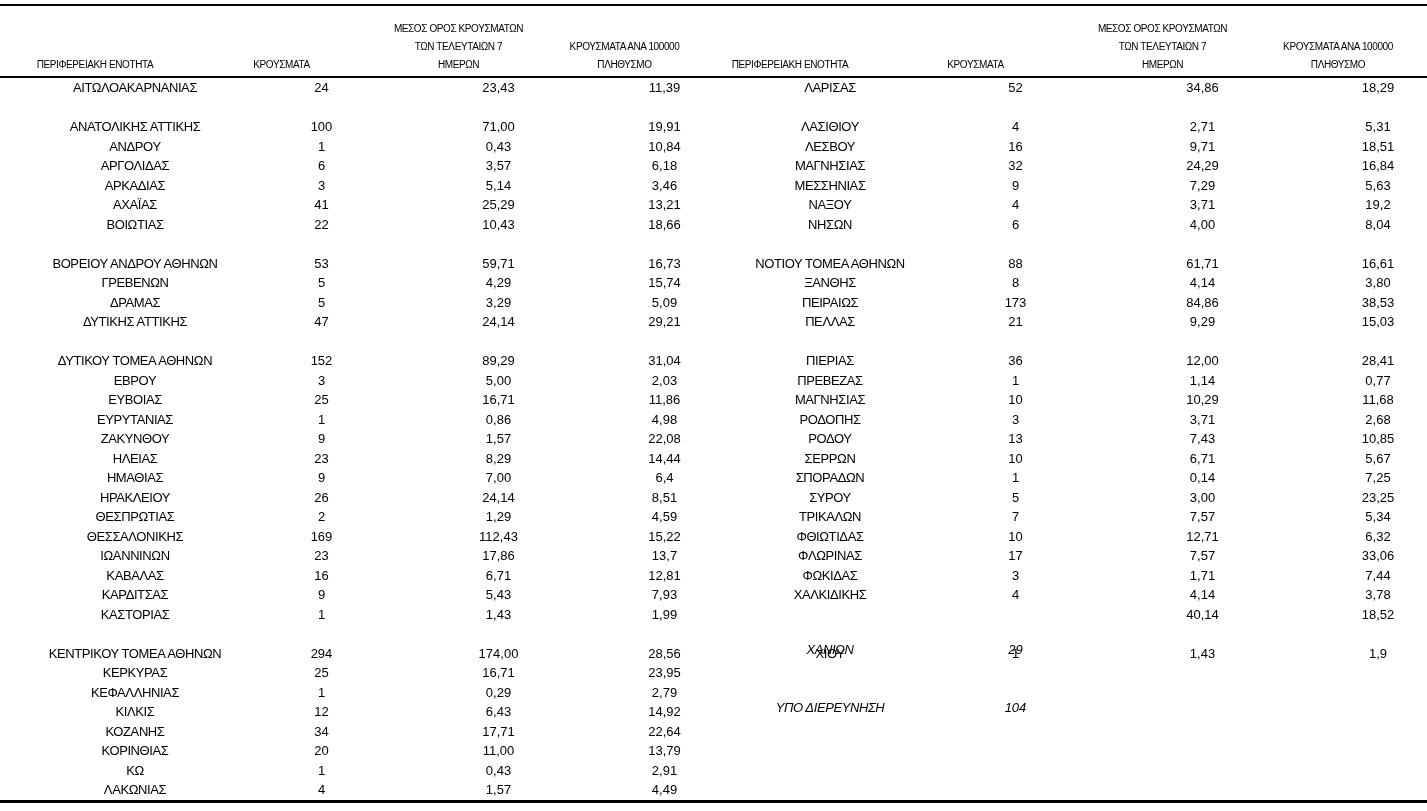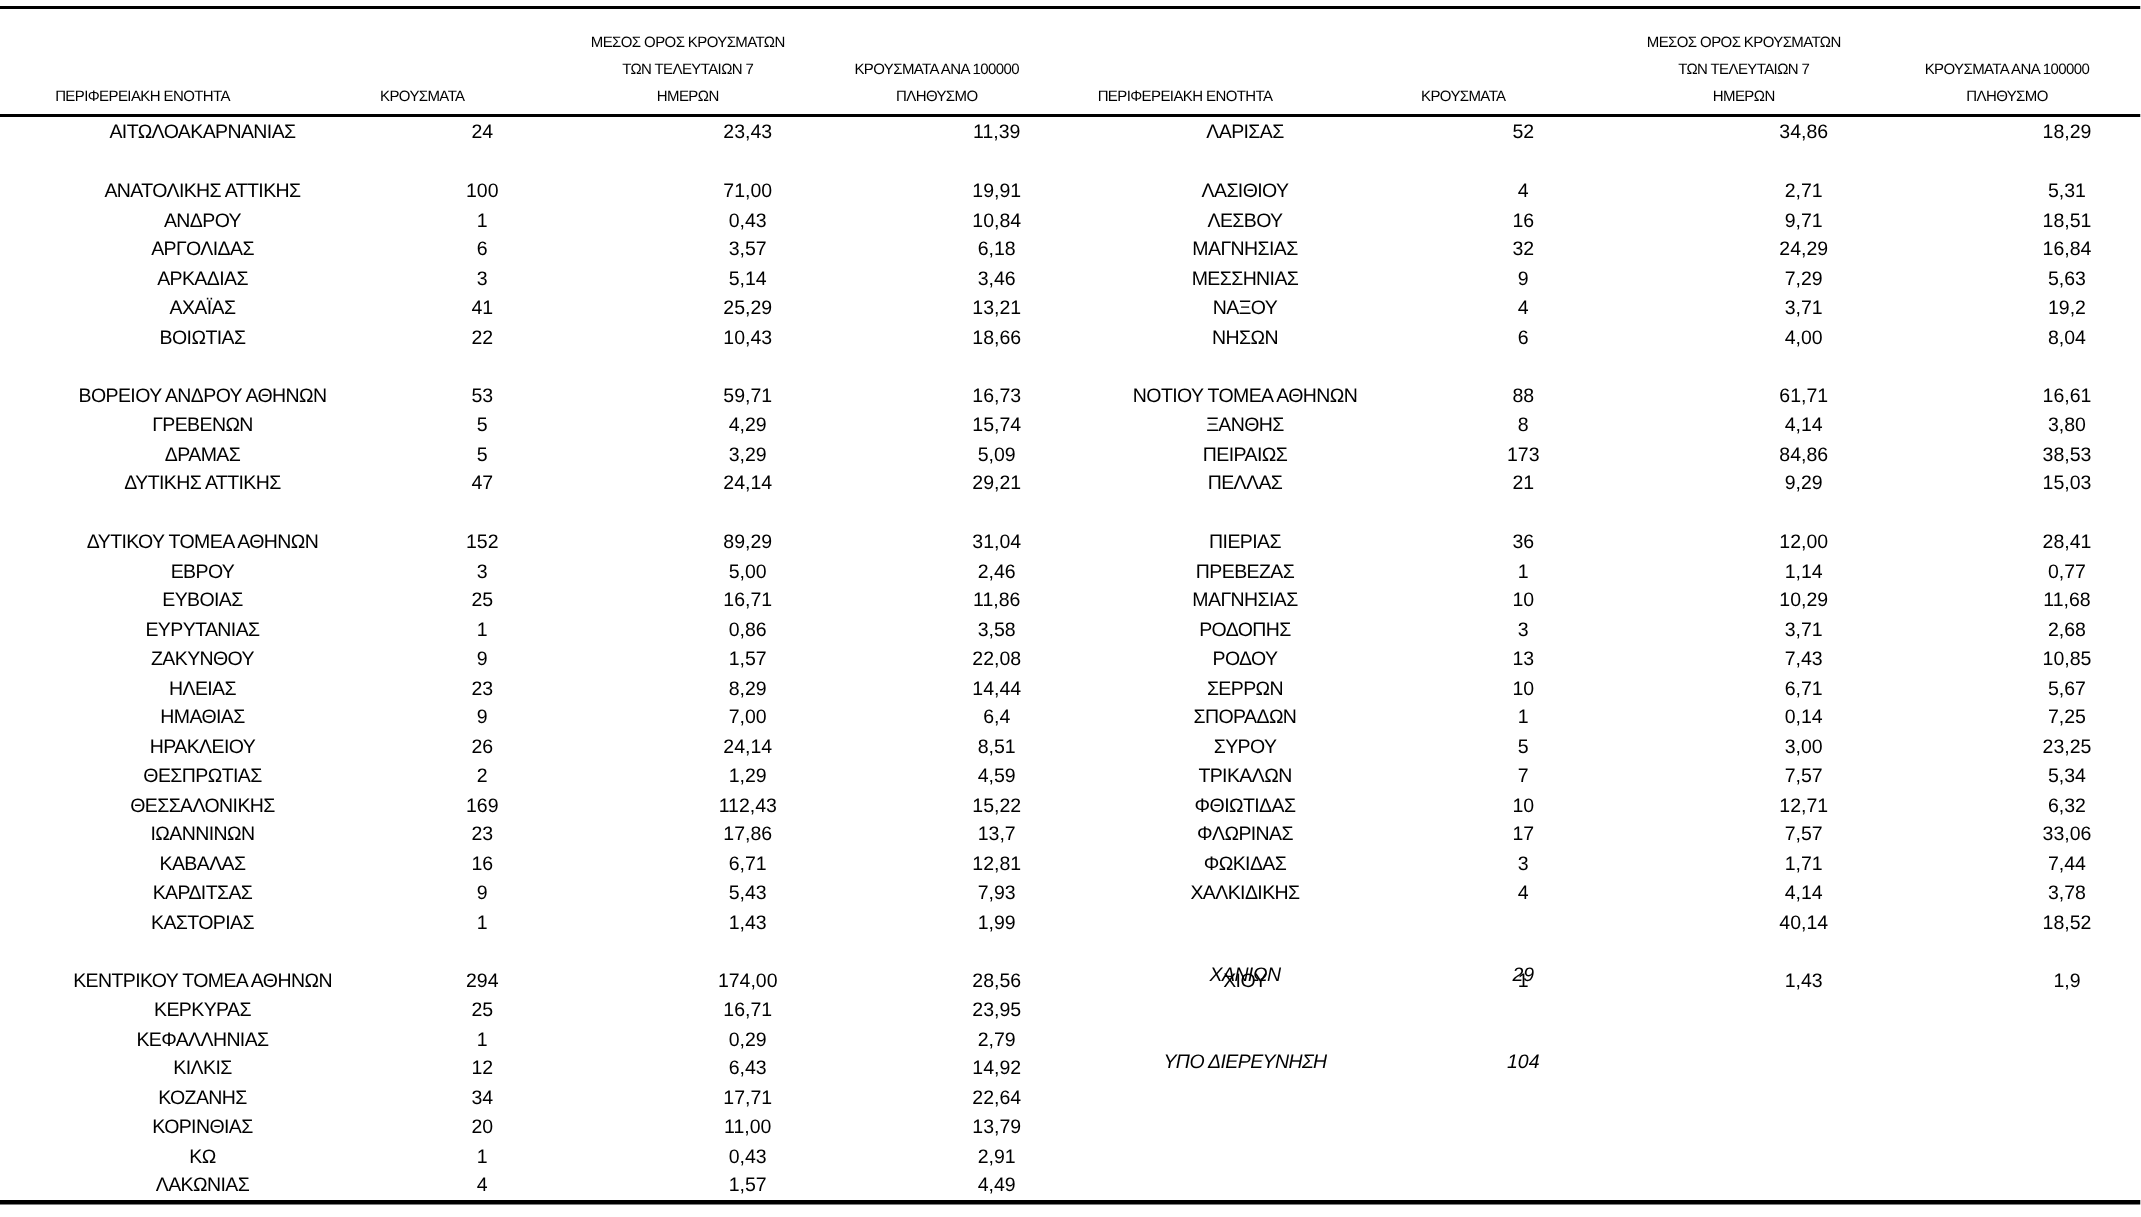--- a/index.html
+++ b/index.html
@@ -102,23 +102,23 @@
     <div class="trow"><div class="cell name">ΑΡΚΑΔΙΑΣ</div><div class="cell">3</div><div class="cell">5,14</div><div class="cell">3,46</div><div class="cell name">ΜΕΣΣΗΝΙΑΣ</div><div class="cell">9</div><div class="cell">7,29</div><div class="cell">5,63</div></div>
     <div class="trow"><div class="cell name">ΑΧΑΪΑΣ</div><div class="cell">41</div><div class="cell">25,29</div><div class="cell">13,21</div><div class="cell name">ΝΑΞΟΥ</div><div class="cell">4</div><div class="cell">3,71</div><div class="cell">19,2</div></div>
     <div class="trow"><div class="cell name">ΒΟΙΩΤΙΑΣ</div><div class="cell">22</div><div class="cell">10,43</div><div class="cell">18,66</div><div class="cell name">ΝΗΣΩΝ</div><div class="cell">6</div><div class="cell">4,00</div><div class="cell">8,04</div></div>
     <div class="trow"><div class="cell name"></div><div class="cell"></div><div class="cell"></div><div class="cell"></div><div class="cell name"></div><div class="cell"></div><div class="cell"></div><div class="cell"></div></div>
     <div class="trow"><div class="cell name">ΒΟΡΕΙΟΥ ΑΝΔΡΟΥ ΑΘΗΝΩΝ</div><div class="cell">53</div><div class="cell">59,71</div><div class="cell">16,73</div><div class="cell name">ΝΟΤΙΟΥ ΤΟΜΕΑ ΑΘΗΝΩΝ</div><div class="cell">88</div><div class="cell">61,71</div><div class="cell">16,61</div></div>
     <div class="trow"><div class="cell name">ΓΡΕΒΕΝΩΝ</div><div class="cell">5</div><div class="cell">4,29</div><div class="cell">15,74</div><div class="cell name">ΞΑΝΘΗΣ</div><div class="cell">8</div><div class="cell">4,14</div><div class="cell">3,80</div></div>
     <div class="trow"><div class="cell name">ΔΡΑΜΑΣ</div><div class="cell">5</div><div class="cell">3,29</div><div class="cell">5,09</div><div class="cell name">ΠΕΙΡΑΙΩΣ</div><div class="cell">173</div><div class="cell">84,86</div><div class="cell">38,53</div></div>
     <div class="trow"><div class="cell name">ΔΥΤΙΚΗΣ ΑΤΤΙΚΗΣ</div><div class="cell">47</div><div class="cell">24,14</div><div class="cell">29,21</div><div class="cell name">ΠΕΛΛΑΣ</div><div class="cell">21</div><div class="cell">9,29</div><div class="cell">15,03</div></div>
     <div class="trow"><div class="cell name"></div><div class="cell"></div><div class="cell"></div><div class="cell"></div><div class="cell name"></div><div class="cell"></div><div class="cell"></div><div class="cell"></div></div>
     <div class="trow"><div class="cell name">ΔΥΤΙΚΟΥ ΤΟΜΕΑ ΑΘΗΝΩΝ</div><div class="cell">152</div><div class="cell">89,29</div><div class="cell">31,04</div><div class="cell name">ΠΙΕΡΙΑΣ</div><div class="cell">36</div><div class="cell">12,00</div><div class="cell">28,41</div></div>
-    <div class="trow"><div class="cell name">ΕΒΡΟΥ</div><div class="cell">3</div><div class="cell">5,00</div><div class="cell">2,46</div><div class="cell name">ΠΡΕΒΕΖΑΣ</div><div class="cell">1</div><div class="cell">1,14</div><div class="cell">0,77</div></div>
+    <div class="trow"><div class="cell name">ΕΒΡΟΥ</div><div class="cell">3</div><div class="cell">5,00</div><div class="cell">2,03</div><div class="cell name">ΠΡΕΒΕΖΑΣ</div><div class="cell">1</div><div class="cell">1,14</div><div class="cell">0,77</div></div>
     <div class="trow"><div class="cell name">ΕΥΒΟΙΑΣ</div><div class="cell">25</div><div class="cell">16,71</div><div class="cell">11,86</div><div class="cell name">ΜΑΓΝΗΣΙΑΣ</div><div class="cell">10</div><div class="cell">10,29</div><div class="cell">11,68</div></div>
-    <div class="trow"><div class="cell name">ΕΥΡΥΤΑΝΙΑΣ</div><div class="cell">1</div><div class="cell">0,86</div><div class="cell">3,58</div><div class="cell name">ΡΟΔΟΠΗΣ</div><div class="cell">3</div><div class="cell">3,71</div><div class="cell">2,68</div></div>
+    <div class="trow"><div class="cell name">ΕΥΡΥΤΑΝΙΑΣ</div><div class="cell">1</div><div class="cell">0,86</div><div class="cell">4,98</div><div class="cell name">ΡΟΔΟΠΗΣ</div><div class="cell">3</div><div class="cell">3,71</div><div class="cell">2,68</div></div>
     <div class="trow"><div class="cell name">ΖΑΚΥΝΘΟΥ</div><div class="cell">9</div><div class="cell">1,57</div><div class="cell">22,08</div><div class="cell name">ΡΟΔΟΥ</div><div class="cell">13</div><div class="cell">7,43</div><div class="cell">10,85</div></div>
     <div class="trow"><div class="cell name">ΗΛΕΙΑΣ</div><div class="cell">23</div><div class="cell">8,29</div><div class="cell">14,44</div><div class="cell name">ΣΕΡΡΩΝ</div><div class="cell">10</div><div class="cell">6,71</div><div class="cell">5,67</div></div>
     <div class="trow"><div class="cell name">ΗΜΑΘΙΑΣ</div><div class="cell">9</div><div class="cell">7,00</div><div class="cell">6,4</div><div class="cell name">ΣΠΟΡΑΔΩΝ</div><div class="cell">1</div><div class="cell">0,14</div><div class="cell">7,25</div></div>
     <div class="trow"><div class="cell name">ΗΡΑΚΛΕΙΟΥ</div><div class="cell">26</div><div class="cell">24,14</div><div class="cell">8,51</div><div class="cell name">ΣΥΡΟΥ</div><div class="cell">5</div><div class="cell">3,00</div><div class="cell">23,25</div></div>
     <div class="trow"><div class="cell name">ΘΕΣΠΡΩΤΙΑΣ</div><div class="cell">2</div><div class="cell">1,29</div><div class="cell">4,59</div><div class="cell name">ΤΡΙΚΑΛΩΝ</div><div class="cell">7</div><div class="cell">7,57</div><div class="cell">5,34</div></div>
     <div class="trow"><div class="cell name">ΘΕΣΣΑΛΟΝΙΚΗΣ</div><div class="cell">169</div><div class="cell">112,43</div><div class="cell">15,22</div><div class="cell name">ΦΘΙΩΤΙΔΑΣ</div><div class="cell">10</div><div class="cell">12,71</div><div class="cell">6,32</div></div>
     <div class="trow"><div class="cell name">ΙΩΑΝΝΙΝΩΝ</div><div class="cell">23</div><div class="cell">17,86</div><div class="cell">13,7</div><div class="cell name">ΦΛΩΡΙΝΑΣ</div><div class="cell">17</div><div class="cell">7,57</div><div class="cell">33,06</div></div>
     <div class="trow"><div class="cell name">ΚΑΒΑΛΑΣ</div><div class="cell">16</div><div class="cell">6,71</div><div class="cell">12,81</div><div class="cell name">ΦΩΚΙΔΑΣ</div><div class="cell">3</div><div class="cell">1,71</div><div class="cell">7,44</div></div>
     <div class="trow"><div class="cell name">ΚΑΡΔΙΤΣΑΣ</div><div class="cell">9</div><div class="cell">5,43</div><div class="cell">7,93</div><div class="cell name">ΧΑΛΚΙΔΙΚΗΣ</div><div class="cell">4</div><div class="cell">4,14</div><div class="cell">3,78</div></div>
     <div class="trow"><div class="cell name">ΚΑΣΤΟΡΙΑΣ</div><div class="cell">1</div><div class="cell">1,43</div><div class="cell">1,99</div><div class="cell name italic">ΧΑΝΙΩΝ</div><div class="cell italic">29</div><div class="cell">40,14</div><div class="cell">18,52</div></div>

